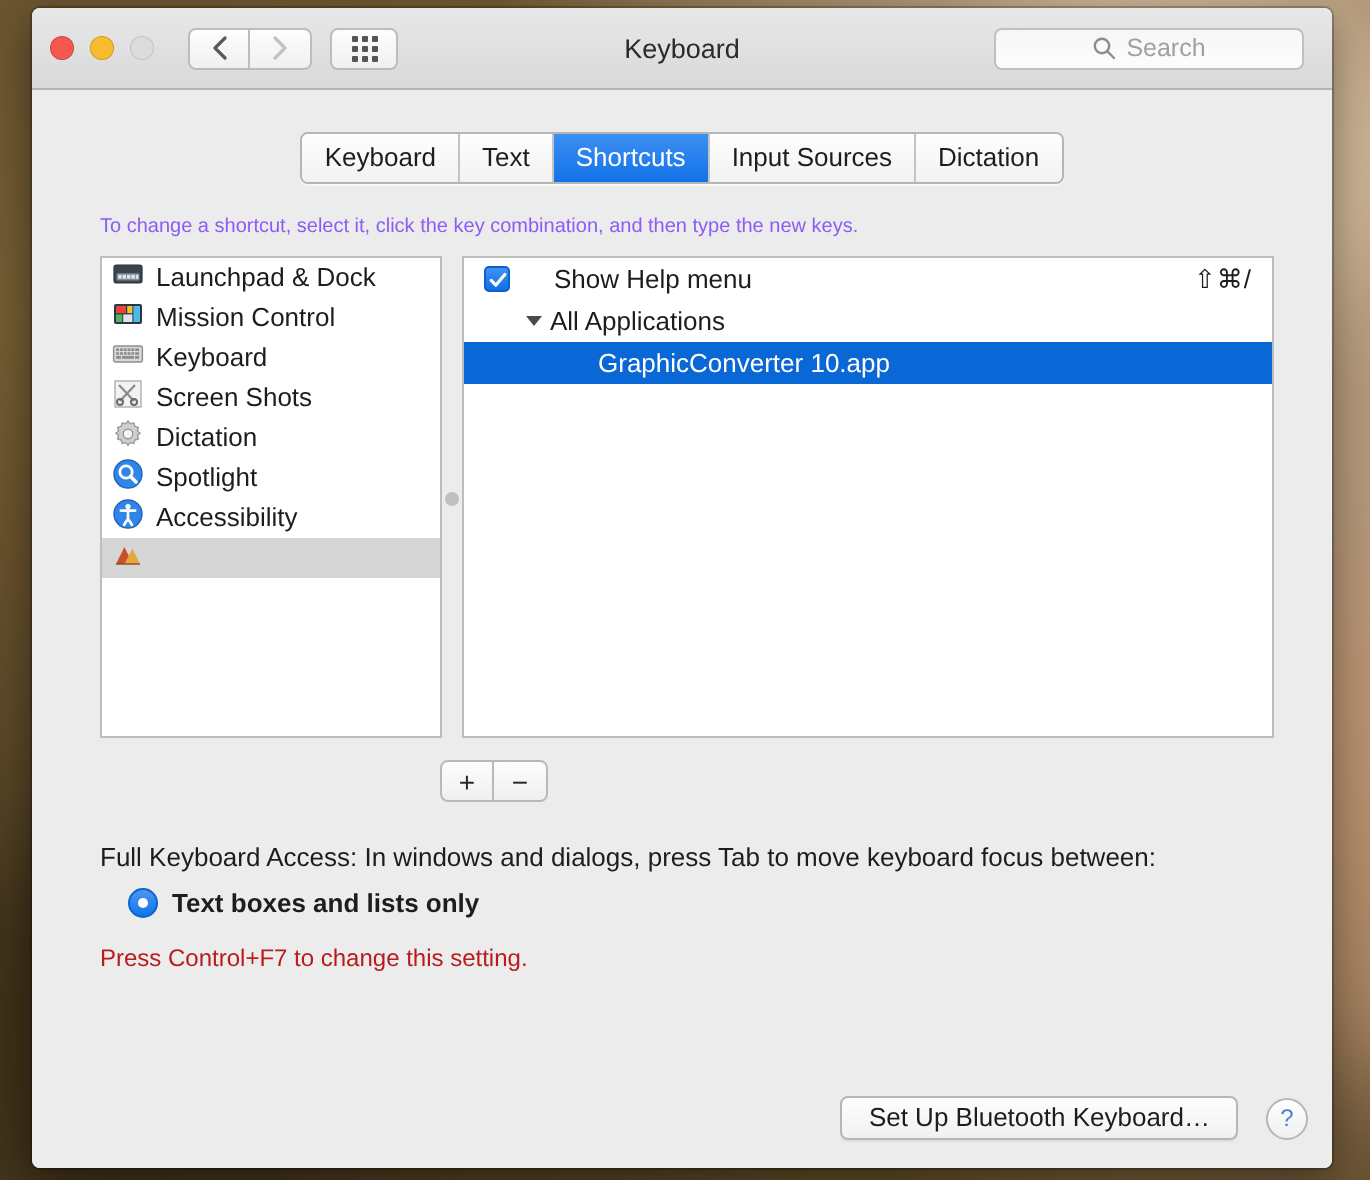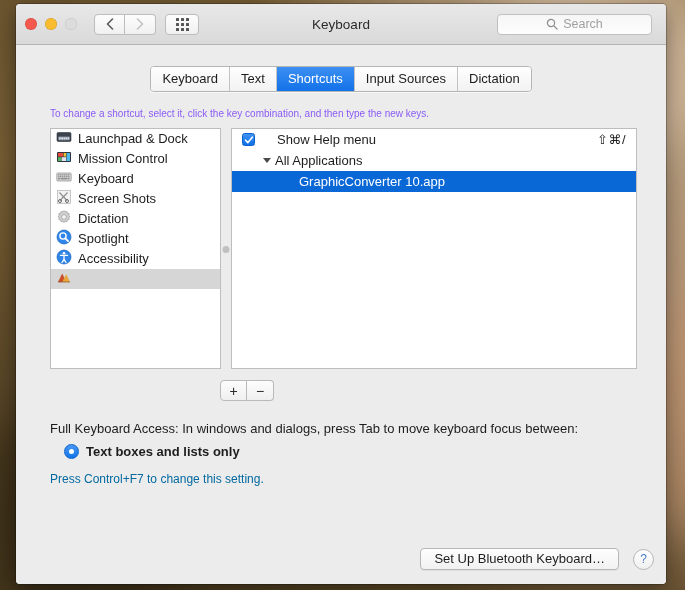--- a/index.html
+++ b/index.html
@@ -287,21 +287,21 @@
   }
   .radio.on::after {
     content: "";
     width: 5px; height: 5px;
     border-radius: 50%;
     background: #fff;
   }
   .note {
     margin: 13px 0 0 34px;
     font-size: 12px;
-    color: #0369a1;
+    color: #b91c1c;
   }
 
   
   .bottombar {
     position: absolute;
     left: 0; right: 0; bottom: 14px;
     display: flex;
     align-items: center;
     justify-content: flex-end;
     padding-right: 12px;

